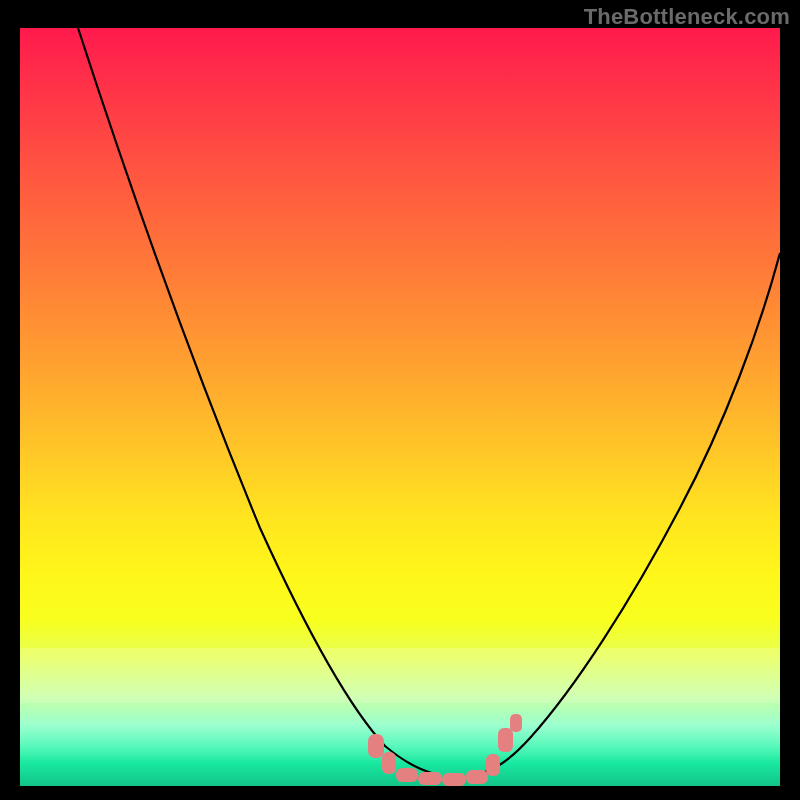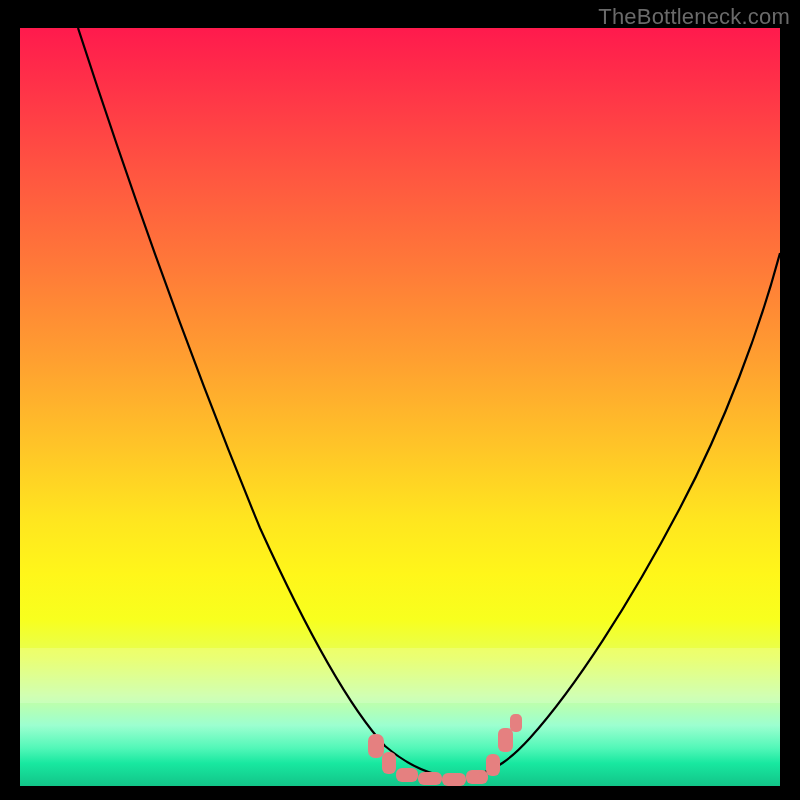--- a/index.html
+++ b/index.html
@@ -16,21 +16,21 @@
     width: 800px;
     height: 800px;
     background: #000;
   }
   .watermark {
     position: absolute;
     top: 4px;
     right: 10px;
     color: #6a6a6a;
     font-size: 22px;
-    font-weight: 400;
+    font-weight: 700;
     letter-spacing: 0.2px;
     z-index: 10;
   }
   .plot {
     position: absolute;
     left: 20px;
     top: 28px;
     width: 760px;
     height: 758px;
     overflow: hidden;

